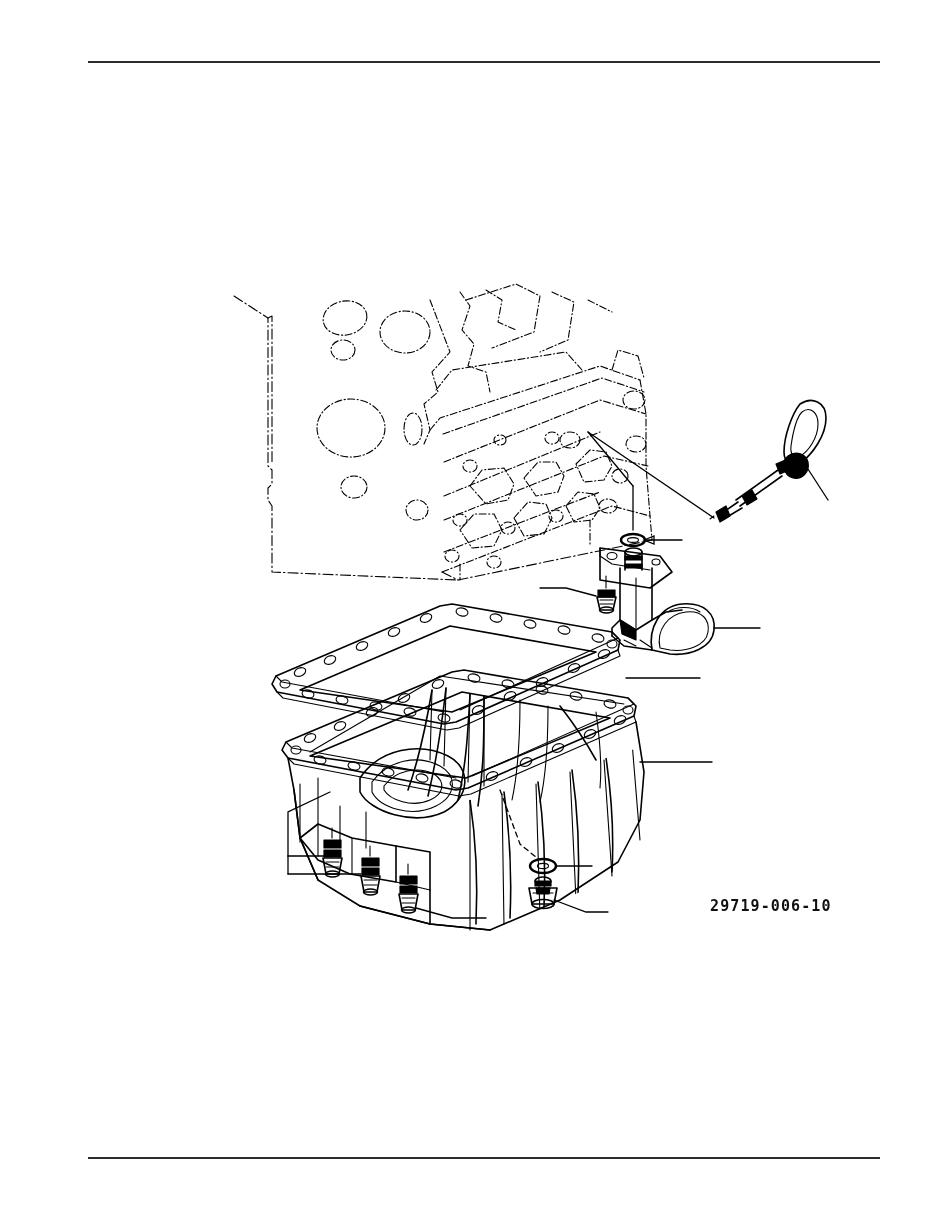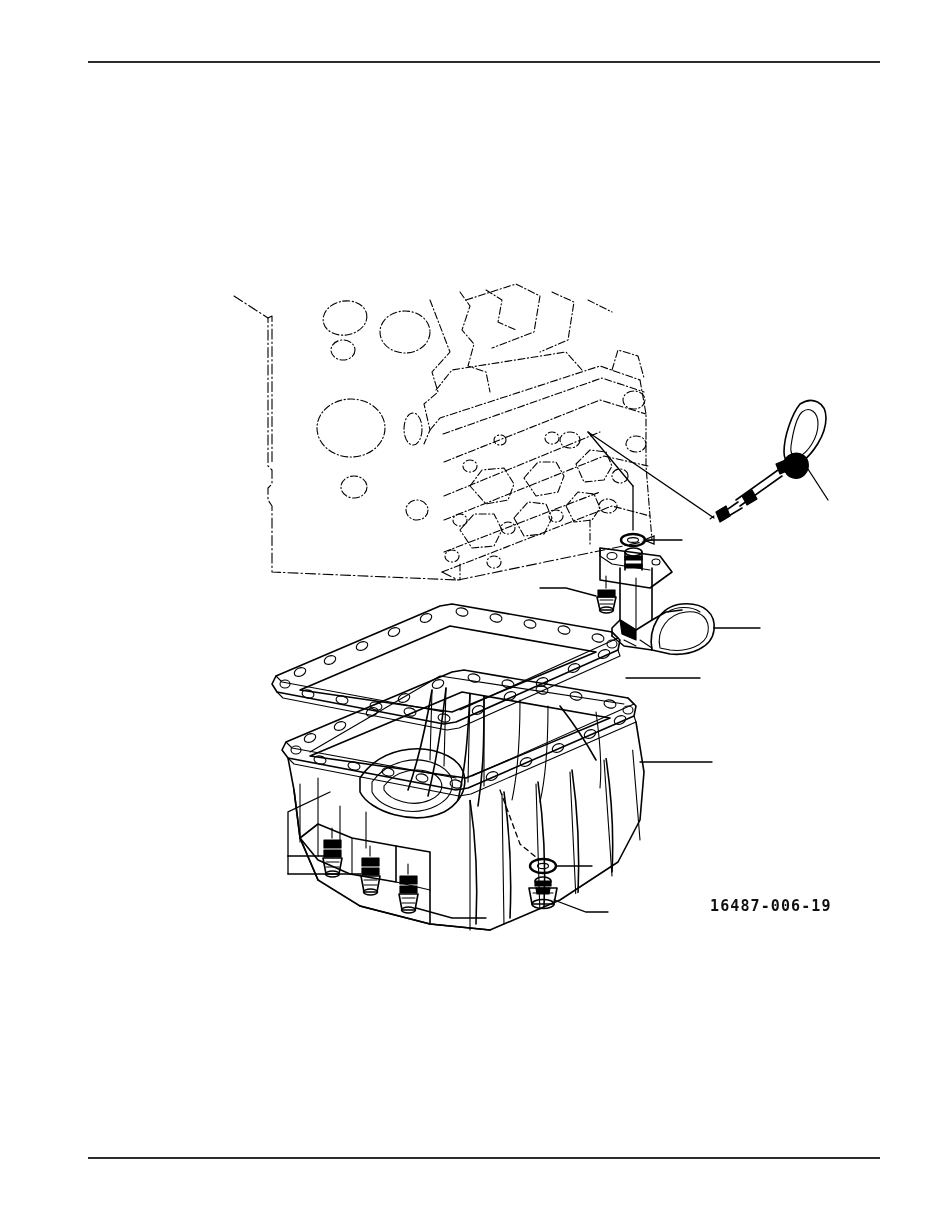--- a/index.html
+++ b/index.html
@@ -412,15 +412,15 @@
       <path class="lead" d="M416,908 L452,918 L486,918"></path>
 
       <path class="lead" d="M556,866 L592,866"></path>
 
       <path class="lead" d="M554,900 L586,912 L608,912"></path>
 
       <path class="lead" d="M500,790 L520,844 L537,858" stroke-dasharray="5 4"></path>
     </g>
   </svg>
 
-  <div class="figure-id">16487-006-19</div>
+  <div class="figure-id">29719-006-10</div>
 
 </div>
 
 </body></html>

